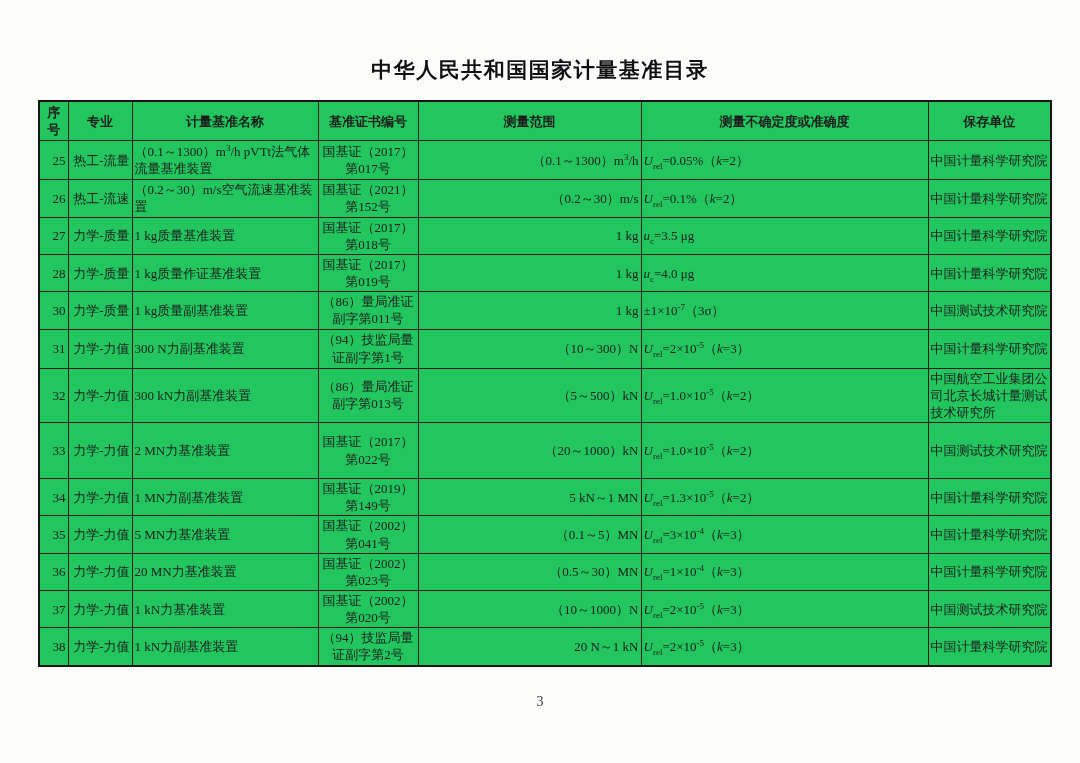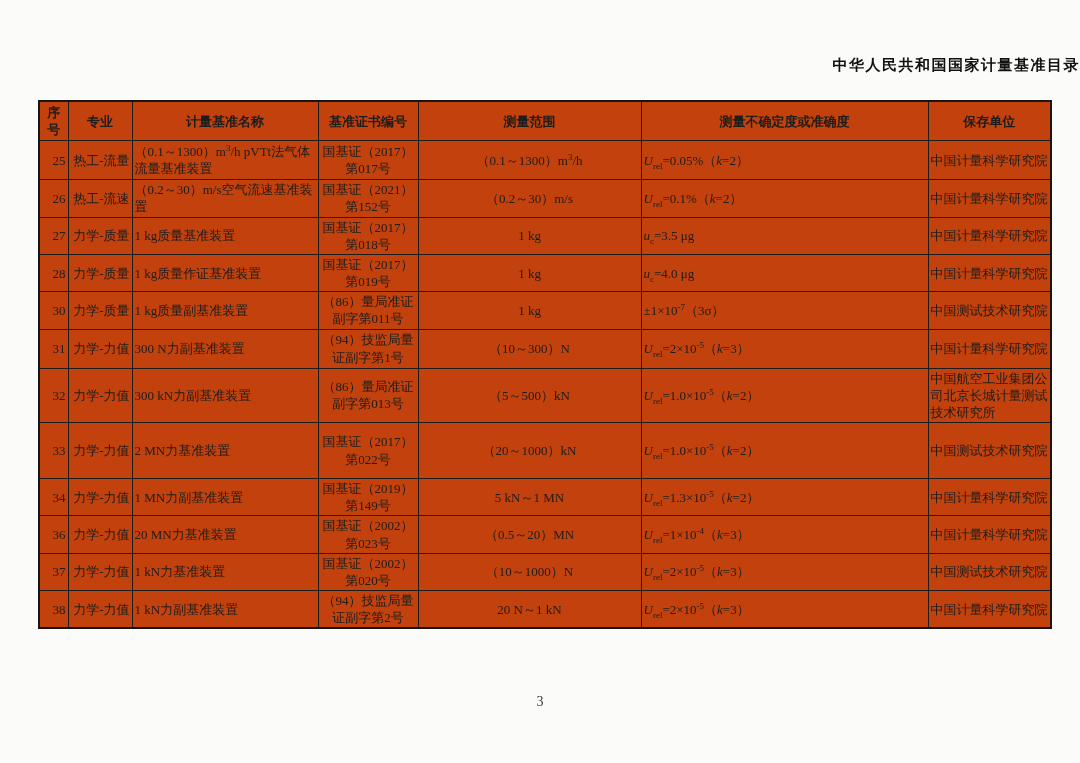--- a/index.html
+++ b/index.html
@@ -6,48 +6,48 @@
   body{
     width:1080px;height:763px;
     background:#fbfbfa;
     font-family:"Liberation Serif","DejaVu Serif",serif;
     color:#1d1d1d;
     overflow:hidden;
   }
   .page{position:relative;width:1080px;height:763px;}
   .title{
     position:absolute;top:56px;left:0;width:100%;
-    margin:0;text-align:right;
+    margin:0;text-align:center;
     font-family:"Liberation Sans","DejaVu Sans",sans-serif;
-    font-size:15px;font-weight:bold;letter-spacing:1.5px;
+    font-size:21px;font-weight:bold;letter-spacing:1.5px;
     color:#111;
   }
   table.std-table{
     position:absolute;top:100px;left:38px;
     width:1012px;
     border-collapse:collapse;table-layout:fixed;
     border:2px solid #161616;
-    background:#c2410c;
+    background:#22c55e;
   }
   .std-table th,.std-table td{
     border:1.6px solid #1c1c1c;
     font-size:13px;
     line-height:1.32;
     vertical-align:middle;
     padding:1px 2px;
     overflow:hidden;
     word-break:break-all;
   }
   .std-table th{
     font-weight:bold;text-align:center;height:20px;padding:2px 1px;
   }
   .c-no,.c-field{text-align:right;}
   .c-name{text-align:left;padding:1px 4px;}
   .c-cert{text-align:center;padding:1px 2px;}
-  .c-range{text-align:center;padding:1px 5px;}
+  .c-range{text-align:right;padding:1px 5px;}
   .c-unc{text-align:left;padding:1px 7px;}
   .c-keeper{text-align:left;padding:1px 3px;}
   .std-table sup,.std-table sub{font-size:9px;line-height:0;}
   .std-table i{font-family:"Liberation Serif","DejaVu Serif",serif;}
   
   #tbody tr:nth-child(1){height:39px}
   #tbody tr:nth-child(2){height:36px}
   #tbody tr:nth-child(3){height:33px}
   #tbody tr:nth-child(4){height:33px}
   #tbody tr:nth-child(5){height:34px}
@@ -170,25 +170,34 @@
         <tr>
     <td class="c-no">34</td>
     <td class="c-field">力学-力值</td>
     <td class="c-name">1 MN力副基准装置</td>
     <td class="c-cert">国基证（2019）第149号</td>
     <td class="c-range">5 kN～1 MN</td>
     <td class="c-unc"><i>U</i><sub>rel</sub>=1.3×10<sup>-5</sup>（<i>k</i>=2）</td>
     <td class="c-keeper">中国计量科学研究院</td>
   </tr>
         <tr>
+    <td class="c-no">35</td>
+    <td class="c-field">力学-力值</td>
+    <td class="c-name">5 MN力基准装置</td>
+    <td class="c-cert">国基证（2002）第041号</td>
+    <td class="c-range">（0.1～5）MN</td>
+    <td class="c-unc"><i>U</i><sub>rel</sub>=3×10<sup>-4</sup>（<i>k</i>=3）</td>
+    <td class="c-keeper">中国计量科学研究院</td>
+  </tr>
+        <tr>
     <td class="c-no">36</td>
     <td class="c-field">力学-力值</td>
     <td class="c-name">20 MN力基准装置</td>
     <td class="c-cert">国基证（2002）第023号</td>
-    <td class="c-range">（0.5～20）MN</td>
+    <td class="c-range">（0.5～30）MN</td>
     <td class="c-unc"><i>U</i><sub>rel</sub>=1×10<sup>-4</sup>（<i>k</i>=3）</td>
     <td class="c-keeper">中国计量科学研究院</td>
   </tr>
         <tr>
     <td class="c-no">37</td>
     <td class="c-field">力学-力值</td>
     <td class="c-name">1 kN力基准装置</td>
     <td class="c-cert">国基证（2002）第020号</td>
     <td class="c-range">（10～1000）N</td>
     <td class="c-unc"><i>U</i><sub>rel</sub>=2×10<sup>-5</sup>（<i>k</i>=3）</td>

